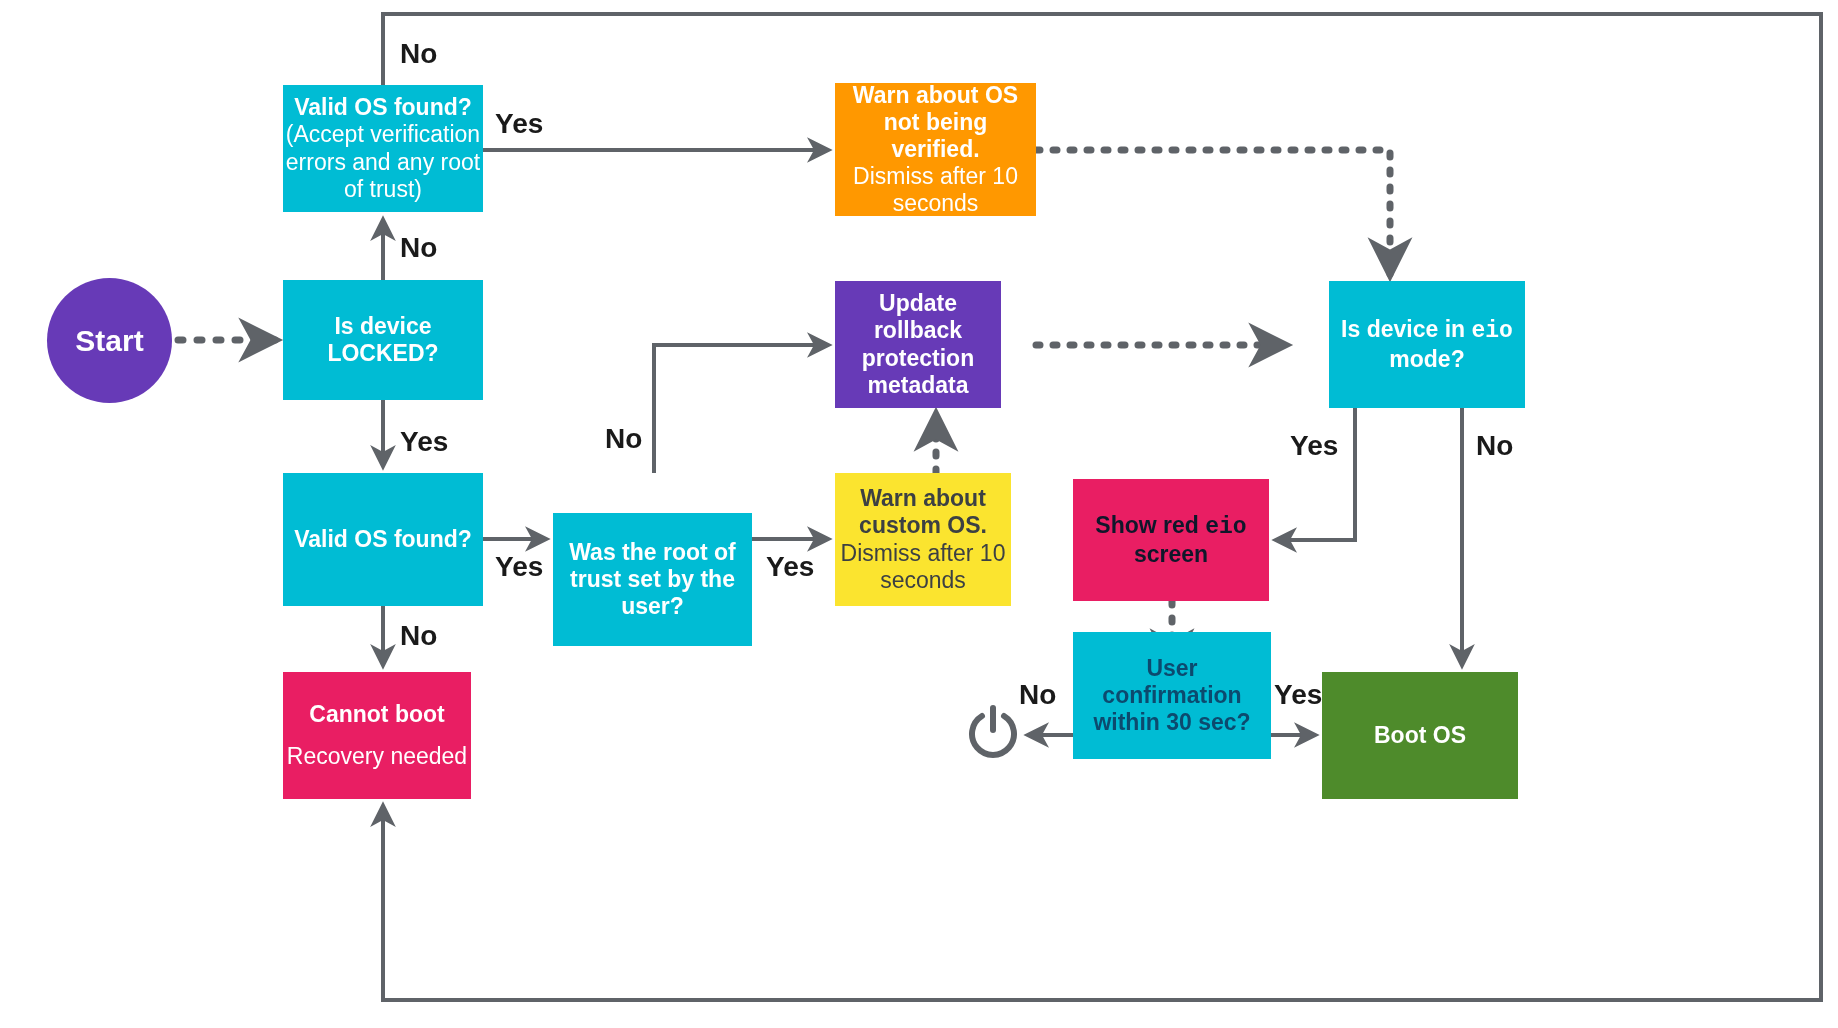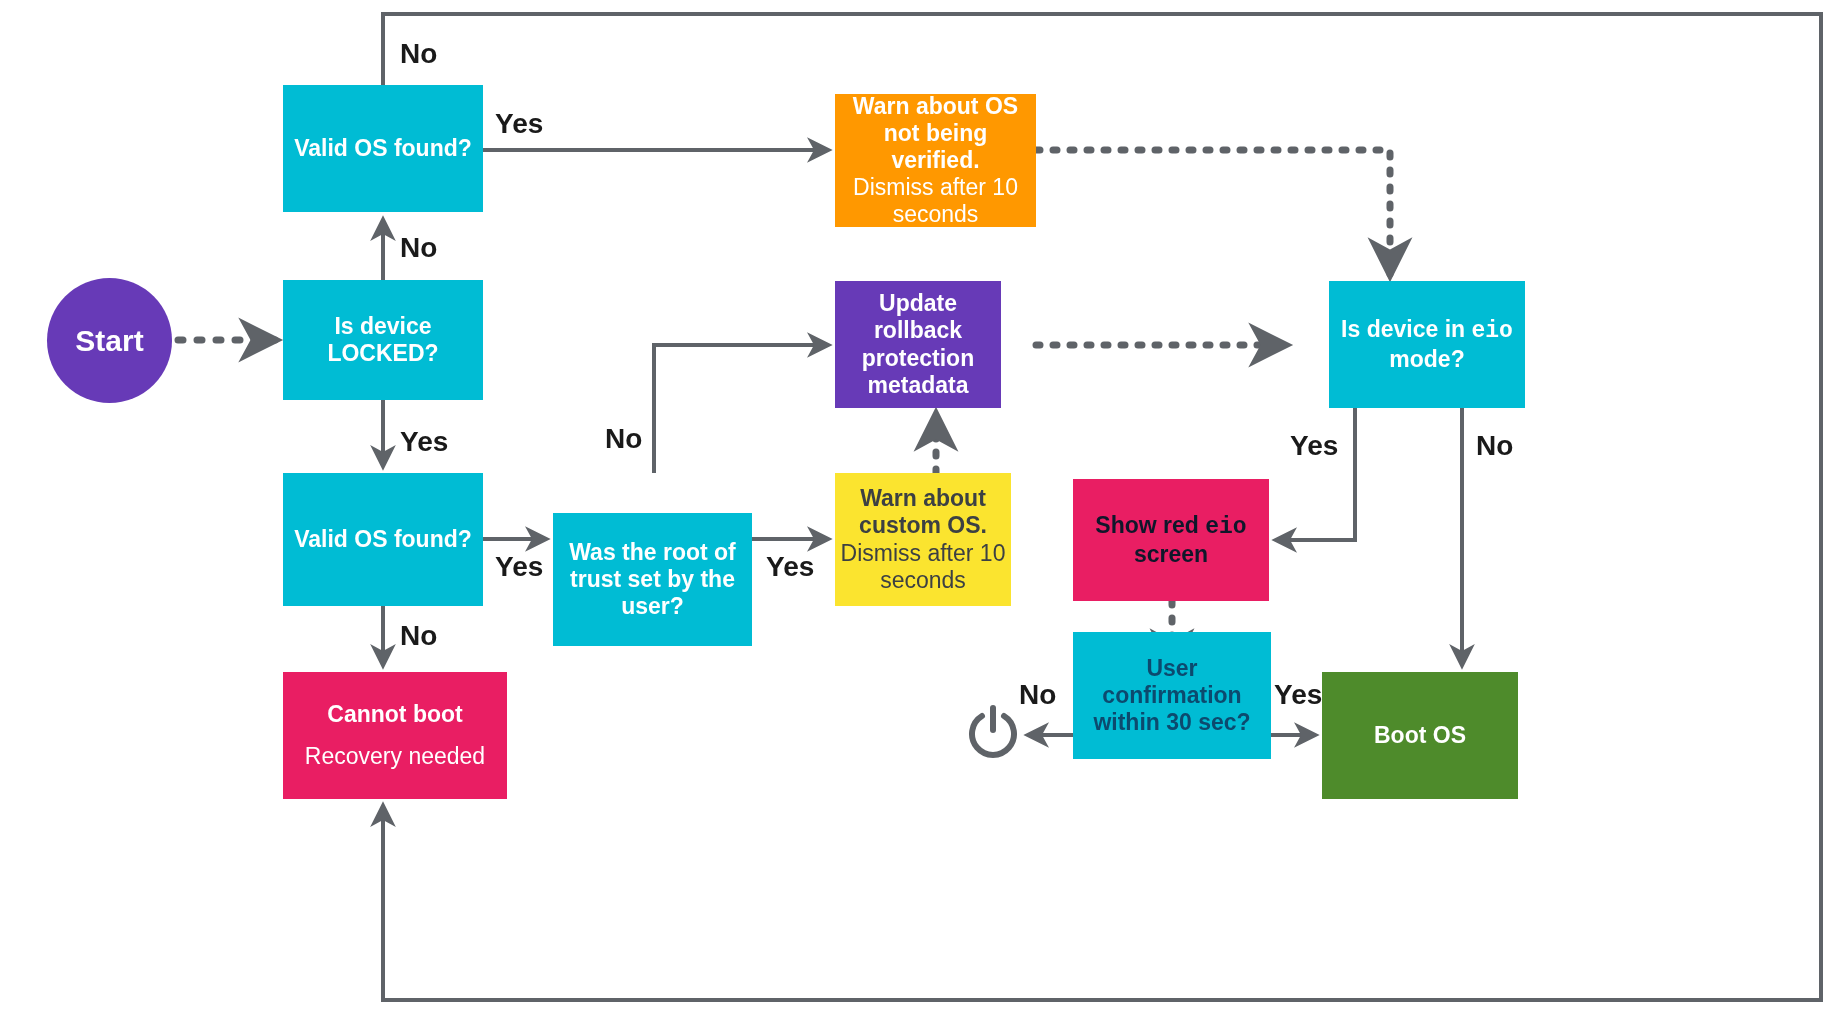--- a/index.html
+++ b/index.html
@@ -107,22 +107,25 @@
     <path d="M 19 14 A 21 21 0 1 0 41 14" fill="none" stroke="#5F6368" stroke-width="6" stroke-linecap="round"></path>
     <line x1="30" y1="6" x2="30" y2="28" stroke="#5F6368" stroke-width="6" stroke-linecap="round"></line>
   </svg>
 
   <div id="node-layer">
       <div class="node circle" style="left: 47px; top: 278px; width: 125px; height: 125px; background: rgb(103, 58, 183); color: rgb(255, 255, 255);">
         <div class="t-bold" style="font-size: 30px;">Start</div>
       </div>
       <div class="node" style="left: 283px; top: 85px; width: 200px; height: 127px; background: rgb(0, 188, 212); color: rgb(255, 255, 255);">
         <div class="t-bold" style="font-size: 23px;">Valid OS found?</div>
+        <div class="t-light" style="font-size: 23px;">(Accept verification
+errors and any root
+of trust)</div>
       </div>
-      <div class="node" style="left: 835px; top: 94px; width: 201px; height: 133px; background: rgb(255, 152, 0); color: rgb(255, 255, 255);">
+      <div class="node" style="left: 835px; top: 83px; width: 201px; height: 133px; background: rgb(255, 152, 0); color: rgb(255, 255, 255);">
         <div class="t-bold" style="font-size: 23px;">Warn about OS
 not being
 verified.</div>
         <div class="t-light" style="font-size: 23px;">Dismiss after 10
 seconds</div>
       </div>
       <div class="node" style="left: 283px; top: 280px; width: 200px; height: 120px; background: rgb(0, 188, 212); color: rgb(255, 255, 255);">
         <div class="t-bold" style="font-size: 23px;">Is device
 LOCKED?</div>
       </div>
@@ -144,21 +147,21 @@
       </div>
       <div class="node" style="left: 835px; top: 473px; width: 176px; height: 133px; background: rgb(251, 228, 47); color: rgb(60, 64, 67);">
         <div class="t-bold" style="font-size: 23px;">Warn about
 custom OS.</div>
         <div class="t-light" style="font-size: 23px;">Dismiss after 10
 seconds</div>
       </div>
       <div class="node" style="left: 1073px; top: 479px; width: 196px; height: 122px; background: rgb(233, 30, 99); color: #0f172a;">
         <div class="t-bold" style="font-size: 23px;"><span>Show red </span><span class="mono">eio</span><br><span>screen</span></div>
       </div>
-      <div class="node" style="left: 283px; top: 672px; width: 224px; height: 127px; background: rgb(233, 30, 99); color: rgb(255, 255, 255); gap: 14px;">
+      <div class="node" style="left: 283px; top: 672px; width: 188px; height: 127px; background: rgb(233, 30, 99); color: rgb(255, 255, 255); gap: 14px;">
         <div class="t-bold" style="font-size: 23px;">Cannot boot</div>
         <div class="t-light" style="font-size: 23px;">Recovery needed</div>
       </div>
       <div class="node" style="left: 1073px; top: 632px; width: 198px; height: 127px; background: rgb(0, 188, 212); color: #0c4a6e;">
         <div class="t-bold" style="font-size: 23px;">User
 confirmation
 within 30 sec?</div>
       </div>
       <div class="node" style="left: 1322px; top: 672px; width: 196px; height: 127px; background: rgb(78, 139, 43); color: rgb(255, 255, 255);">
         <div class="t-bold" style="font-size: 23px;">Boot OS</div>

